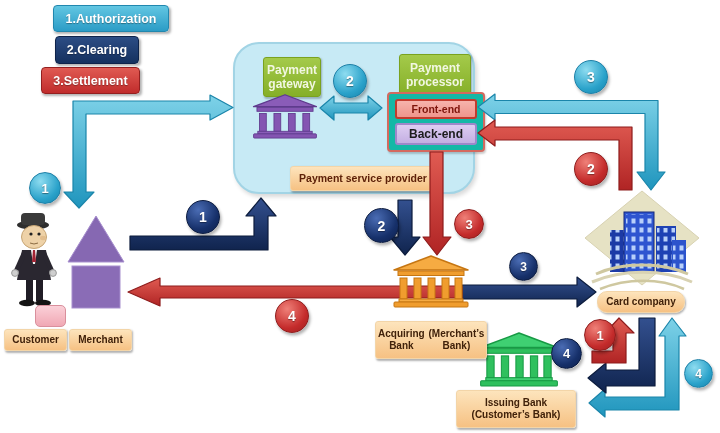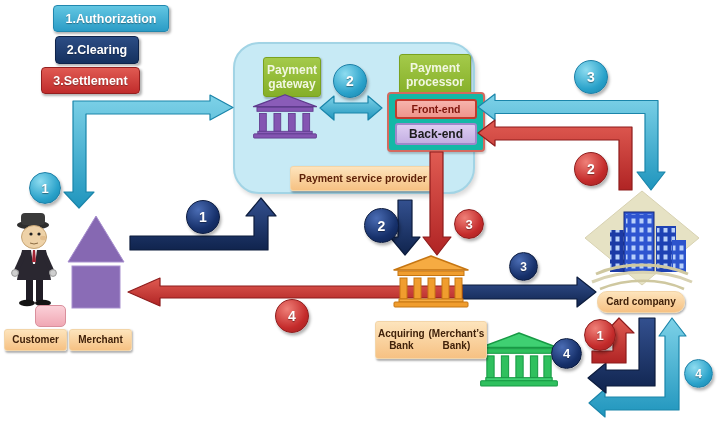--- a/index.html
+++ b/index.html
@@ -176,20 +176,24 @@
     <path d="M18,99 C45,88 78,88 102,99" stroke="#cfc8a0" stroke-width="2.5" fill="none"></path>
   </svg>
 
   <div class="tag" style="left:69px;top:329px;width:61px;height:20px;">Merchant</div>
   <div class="tag" style="left:4px;top:329px;width:61px;height:20px;">Customer</div>
   <div class="tag" style="left:375px;top:310px;width:110px;height:36px;flex-direction:row;margin-top:11px;">
     <span>Acquiring Bank</span>
     <span>(Merchant’s Bank)</span>
   </div>
   <div class="tag" style="left:597px;top:291px;width:86px;height:20px;border-radius:10px;">Card company</div>
+  <div class="tag" style="left:456px;top:390px;width:118px;height:36px;flex-direction:column;">
+    <span>Issuing Bank</span>
+    <span>(Customer’s Bank)</span>
+  </div>
 
   <div class="badge bd-cyan" style="left:29px;top:172px;width:30px;height:30px;font-size:13px;">1</div>
   <div class="badge bd-cyan" style="left:333px;top:64px;width:32px;height:32px;font-size:14px;">2</div>
   <div class="badge bd-cyan" style="left:574px;top:60px;width:32px;height:32px;font-size:14px;">3</div>
   <div class="badge bd-cyan" style="left:684px;top:359px;width:27px;height:27px;font-size:12px;">4</div>
   <div class="badge bd-navy" style="left:186px;top:200px;width:32px;height:32px;font-size:14px;">1</div>
   <div class="badge bd-navy" style="left:364px;top:208px;width:33px;height:33px;font-size:14px;">2</div>
   <div class="badge bd-navy" style="left:509px;top:252px;width:27px;height:27px;font-size:12px;">3</div>
   <div class="badge bd-navy" style="left:551px;top:338px;width:29px;height:29px;font-size:13px;">4</div>
   <div class="badge bd-red" style="left:584px;top:319px;width:30px;height:30px;font-size:13px;">1</div>

